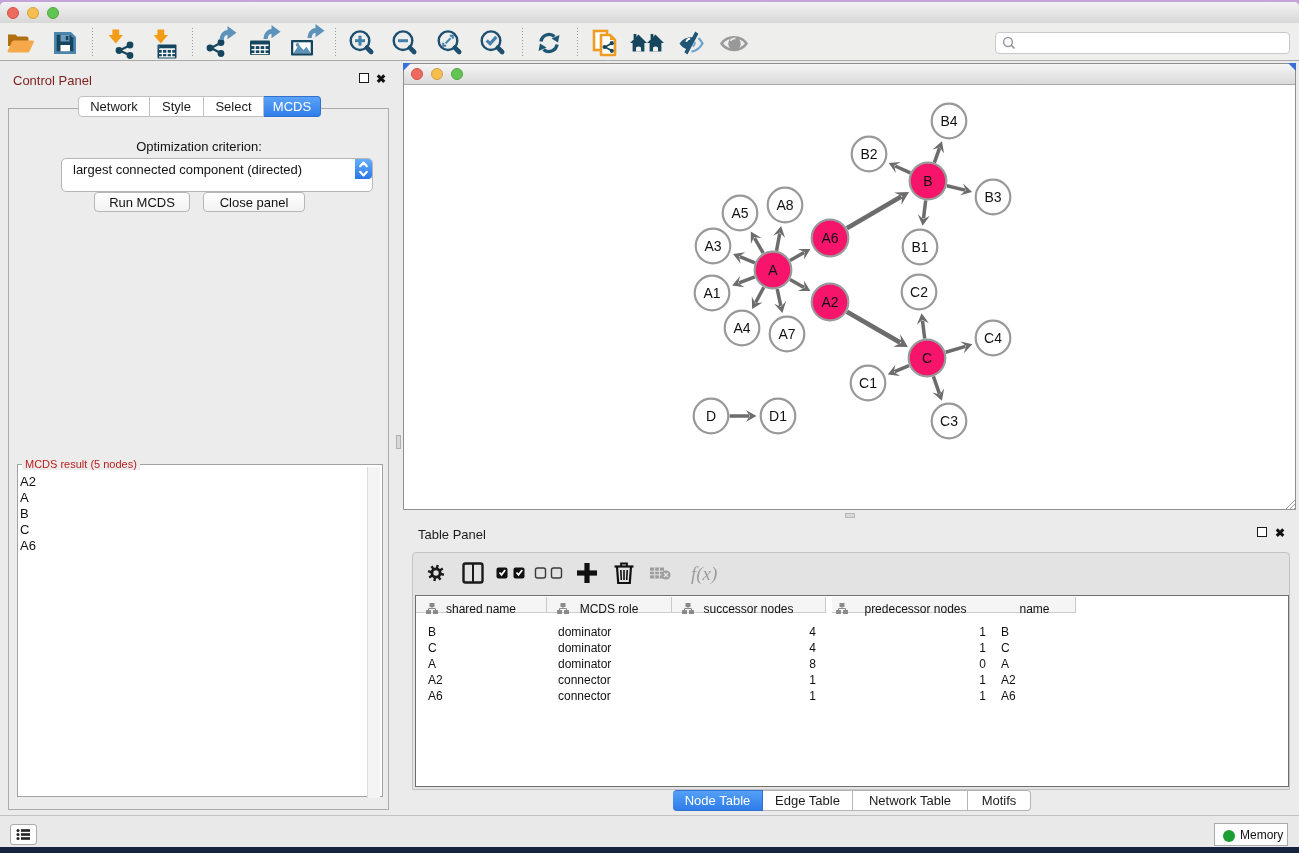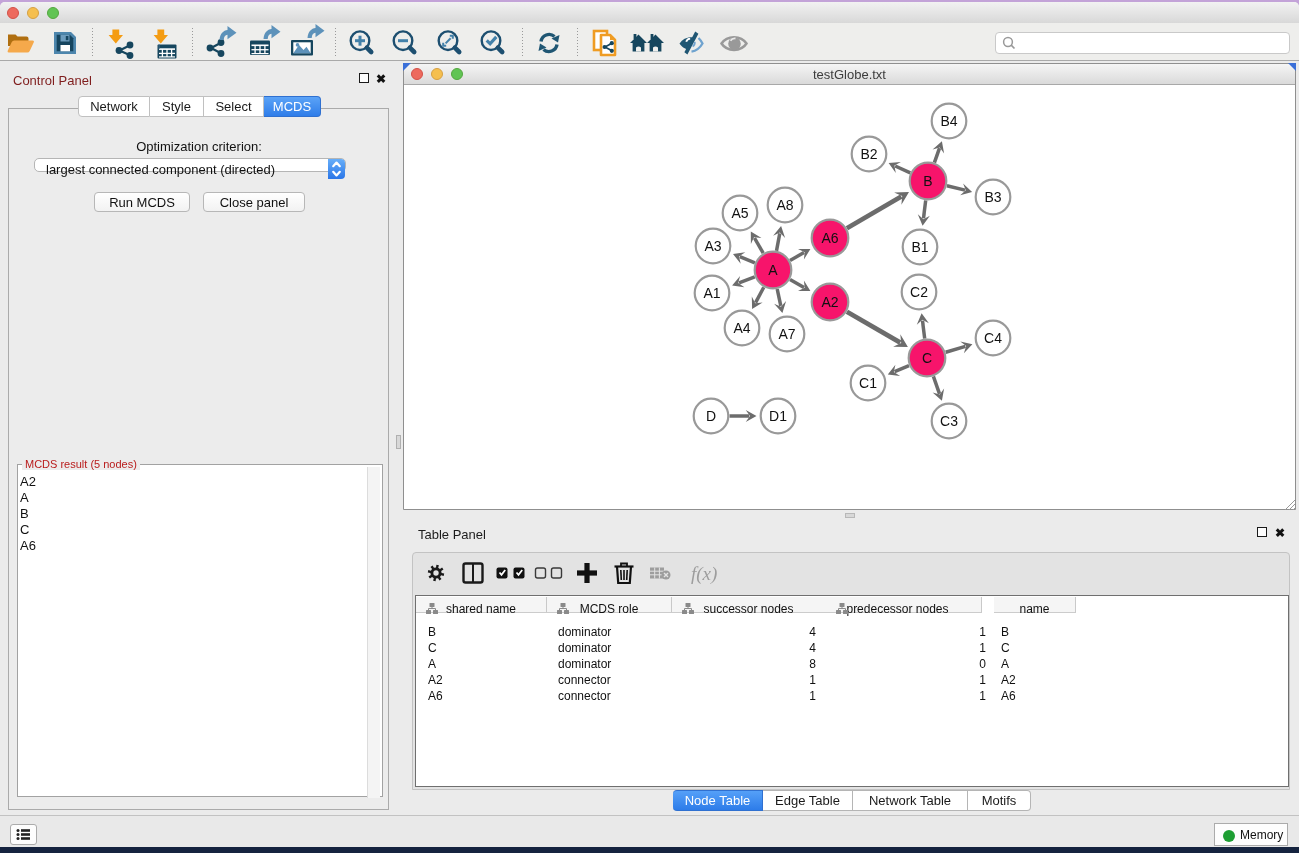--- a/index.html
+++ b/index.html
@@ -25,21 +25,21 @@
   #cp-title { left:13px; top:71px; font-size:13px; color:#7f1d1d; }
   .winbtns { font-size:12px; color:#111; }
   #cp-pane { left:8px; top:106px; width:381px; height:702px; border:1px solid #aaaaaa; background:#ececec; }
   .tabrow { display:flex; }
   .tab { height:21px; background:#ffffff; border:1px solid #c0c0c0; border-left:none; font-size:13px;
          color:#1a1a1a; text-align:center; line-height:20px; }
   .tab.first { border-left:1px solid #c0c0c0; border-radius:4px 0 0 4px; }
   .tab.last { border-radius:0 4px 4px 0; }
   .tab.sel { background:linear-gradient(#5ba3f7,#2f7de9); color:#fff; border-color:#2f70d0; }
   #opt-label { left:9px; top:137px; width:380px; text-align:center; font-size:13px; color:#111; }
-  #combo { left:34px; top:156px; width:312px; height:14px; background:#fff; border:1px solid #b5b5b5; border-radius:5px; }
+  #combo { left:61px; top:156px; width:312px; height:34px; background:#fff; border:1px solid #b5b5b5; border-radius:5px; }
   #combo .txt { left:11px; top:3px; font-size:13px; color:#111; }
   #combo .cap { right:0px; top:0px; width:17px; height:20px; border-radius:0 4px 4px 0;
      background:linear-gradient(#67aef9,#2a76e8); }
   .btn { background:linear-gradient(#ffffff,#f2f2f2); border:1px solid #b7b7b7; border-radius:4px;
          font-size:13px; color:#111; text-align:center; }
   #btn-run { left:94px; top:190px; width:96px; height:20px; line-height:19px; }
   #btn-close { left:203px; top:190px; width:102px; height:20px; line-height:19px; }
   #fieldset { left:17px; top:462px; width:366px; height:333px; border:1px solid #a2a2a2; background:#fff; }
   #fieldset-legend { left:22px; top:456px; background:#ececec; font-size:11px; color:#b91c1c; padding:0 3px; }
   #mcds-list { left:20px; top:472px; font-size:13px; color:#111; line-height:16px; }
@@ -265,21 +265,20 @@
 
   <div id="netwin" class="abs">
     <svg class="abs" style="left:-1px; top:-1px; z-index:5;" width="893" height="10">
       <path d="M 0,0 L 8,0 L 0,8 Z" fill="#3a6fd8"></path>
       <path d="M 893,0 L 885,0 L 893,8 Z" fill="#3a6fd8"></path>
     </svg>
     <div id="nw-titlebar" class="abs">
       <div class="abs tl red" style="left:7px; top:4px;"></div>
       <div class="abs tl yellow" style="left:27px; top:4px;"></div>
       <div class="abs tl green" style="left:47px; top:4px;"></div>
-      <div class="abs title">testGlobe.txt</div>
     </div>
     <svg class="abs" style="left:1px; top:22px;" width="890" height="423">
         <line x1="358.2" y1="167.1" x2="349.5" y2="152.0" stroke="#6c6c6c" stroke-width="3.5"></line>
         <polygon points="345.8,145.6 356.5,151.9 349.0,151.2 345.9,158.0" fill="#6c6c6c"></polygon>
         <line x1="371.5" y1="164.8" x2="374.8" y2="147.4" stroke="#6c6c6c" stroke-width="3.5"></line>
         <polygon points="376.1,140.1 380.1,151.9 374.9,146.5 368.1,149.7" fill="#6c6c6c"></polygon>
         <line x1="349.9" y1="176.8" x2="334.8" y2="170.7" stroke="#6c6c6c" stroke-width="3.5"></line>
         <polygon points="328.0,168.0 340.3,166.3 334.0,170.4 335.7,177.7" fill="#6c6c6c"></polygon>
         <line x1="349.8" y1="190.9" x2="334.0" y2="196.8" stroke="#6c6c6c" stroke-width="3.5"></line>
         <polygon points="327.1,199.4 335.1,189.9 333.2,197.1 339.4,201.3" fill="#6c6c6c"></polygon>
@@ -416,21 +415,21 @@
   <div id="tbl" class="abs">
     <div class="abs th" style="left:0; width:131px;">
         <div class="abs lbl">shared name</div>
       </div>
     <div class="abs th" style="left:131px; width:125px;">
         <div class="abs lbl">MCDS role</div>
       </div>
     <div class="abs th" style="left:256px; width:154px;">
         <div class="abs lbl">successor nodes</div>
       </div>
-    <div class="abs th" style="left:398px; width:168px;">
+    <div class="abs th" style="left:416px; width:168px;">
         <div class="abs lbl">predecessor nodes</div>
       </div>
     <div class="abs th" style="left:578px; width:82px;">
         <div class="abs lbl">name</div>
       </div>
     <svg class="abs" style="left:0;top:0;" width="872" height="190">
       <g fill="#8a8a8a">
         <g transform="translate(11,7)">
             <rect x="2.5" y="0" width="5" height="4" rx="0.5"></rect>
             <rect x="-1" y="7" width="5" height="4" rx="0.5"></rect>

